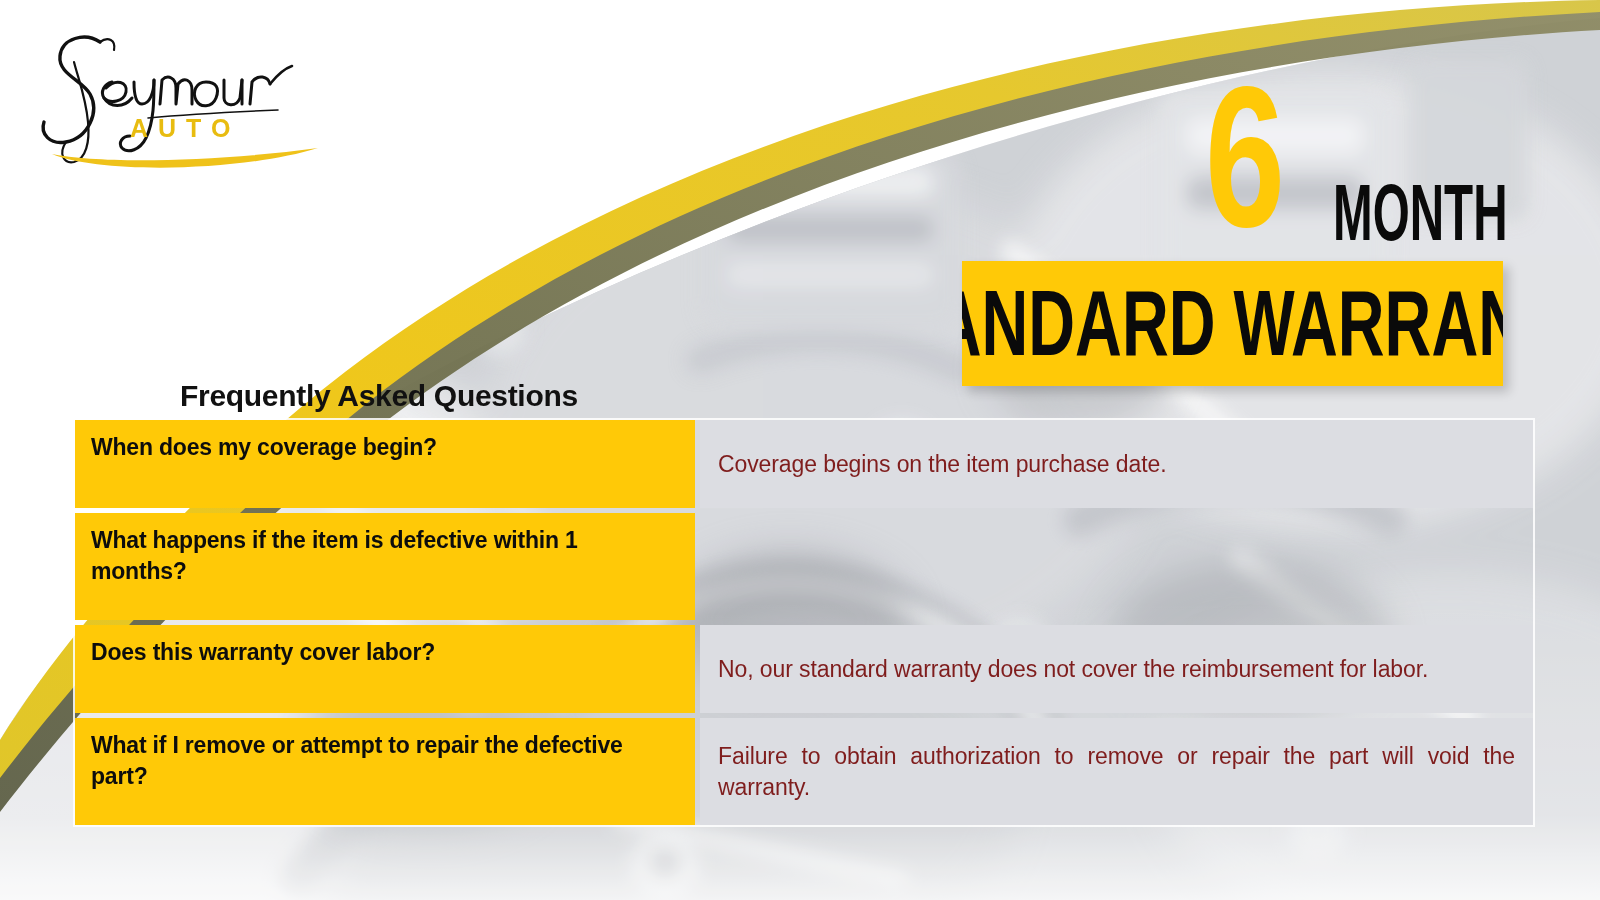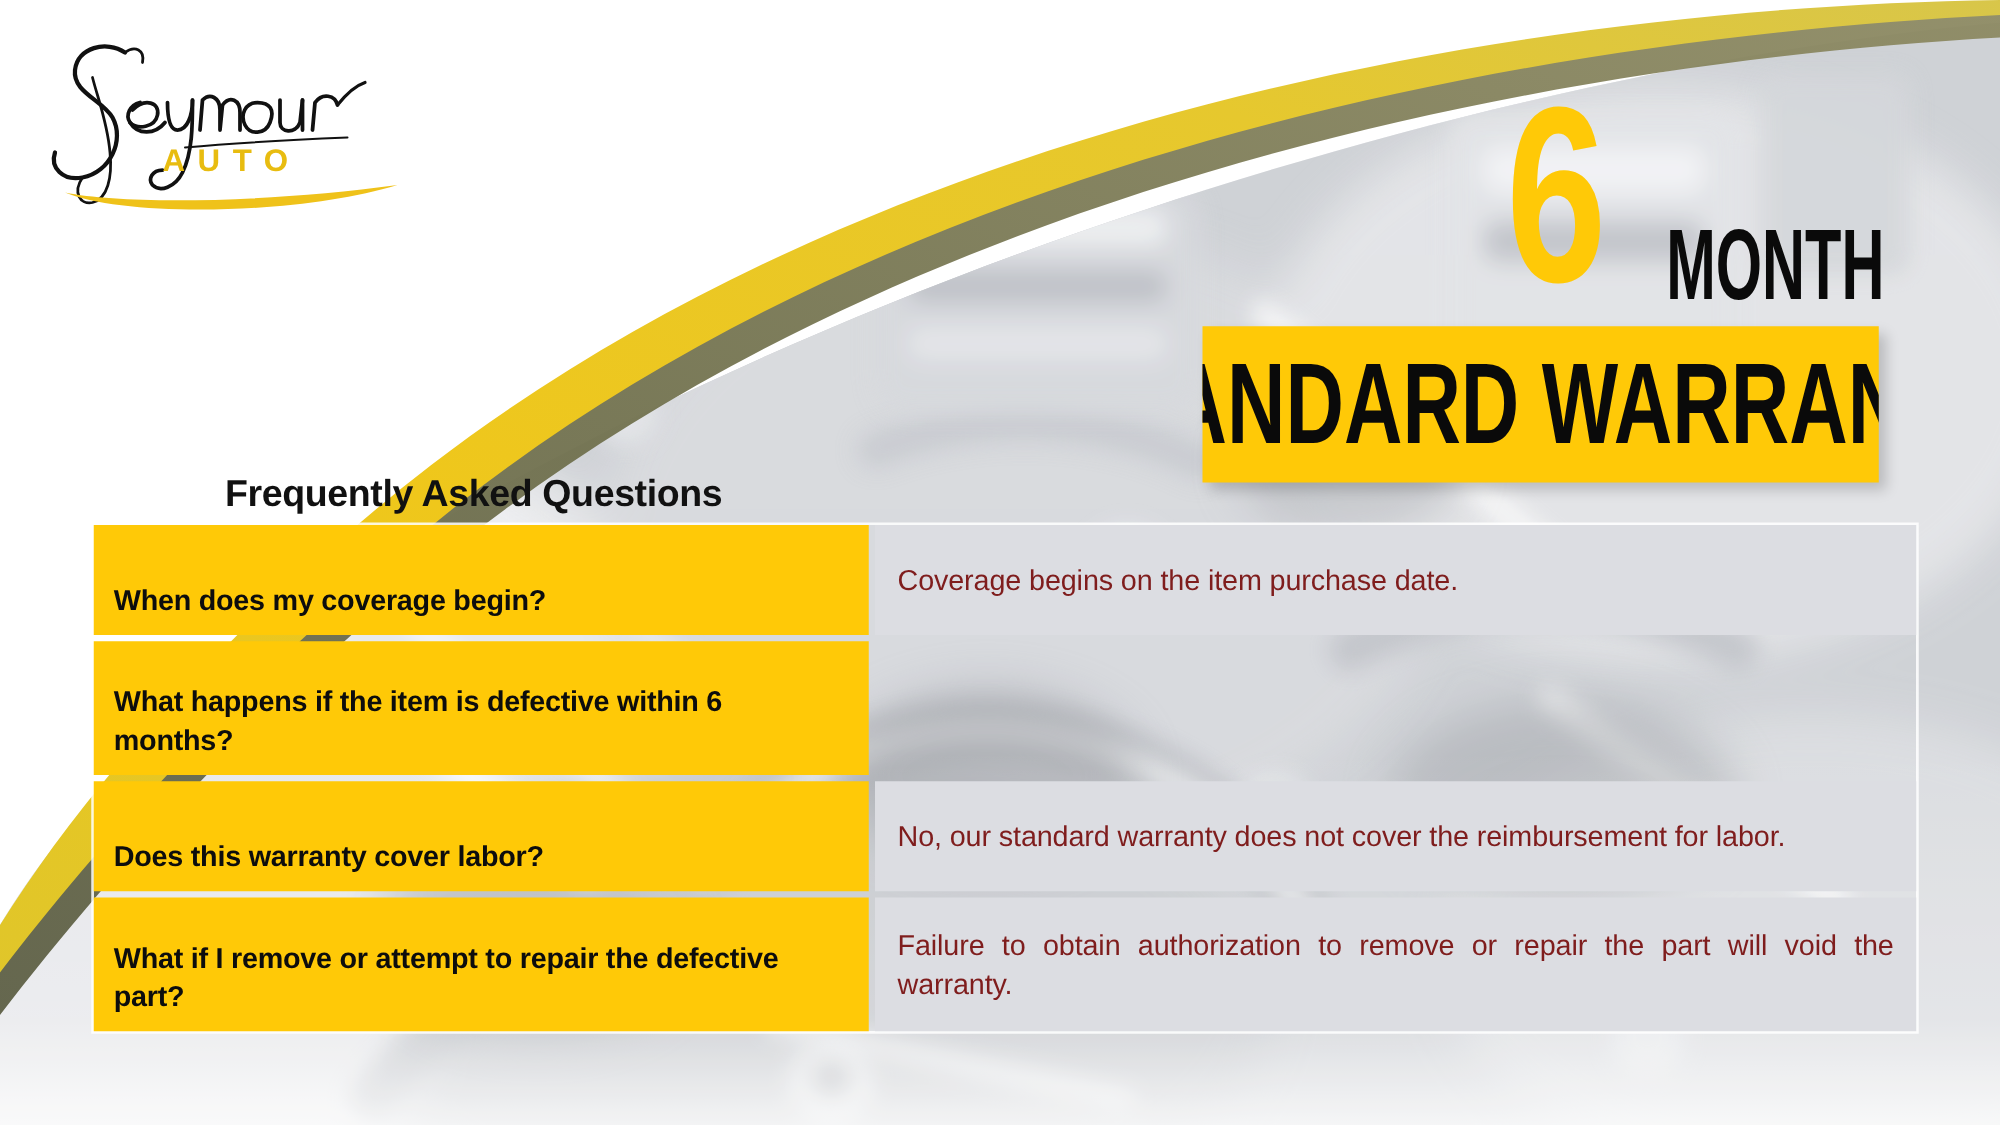--- a/index.html
+++ b/index.html
@@ -138,21 +138,21 @@
     display: flex;
     gap: 5px;
     align-items: stretch;
   }
   .faq-q {
     width: 620px;
     flex: 0 0 620px;
     background: #FFC907;
     padding: 12px 16px 12px 16px;
     display: flex;
-    align-items: flex-end;
+    align-items: flex-start;
     box-sizing: border-box;
   }
   .faq-q-text {
     font-size: 23px;
     font-weight: 700;
     color: #0d0d0d;
     line-height: 31px;
     letter-spacing: -0.2px;
   }
   .faq-a {
@@ -354,21 +354,21 @@
       <div class="faq-q">
         <span class="faq-q-text">When does my coverage begin?</span>
       </div>
       <div class="faq-a">
         <span class="faq-a-text">Coverage begins on the item purchase date.</span>
       </div>
     </div>
 
     <div class="faq-row r2">
       <div class="faq-q">
-        <span class="faq-q-text">What happens if the item is defective within 6 months?</span>
+        <span class="faq-q-text">What happens if the item is defective within 1 months?</span>
       </div>
     </div>
 
     <div class="faq-row r3">
       <div class="faq-q">
         <span class="faq-q-text">Does this warranty cover labor?</span>
       </div>
       <div class="faq-a">
         <span class="faq-a-text">No, our standard warranty does not cover the reimbursement for labor.</span>
       </div>

